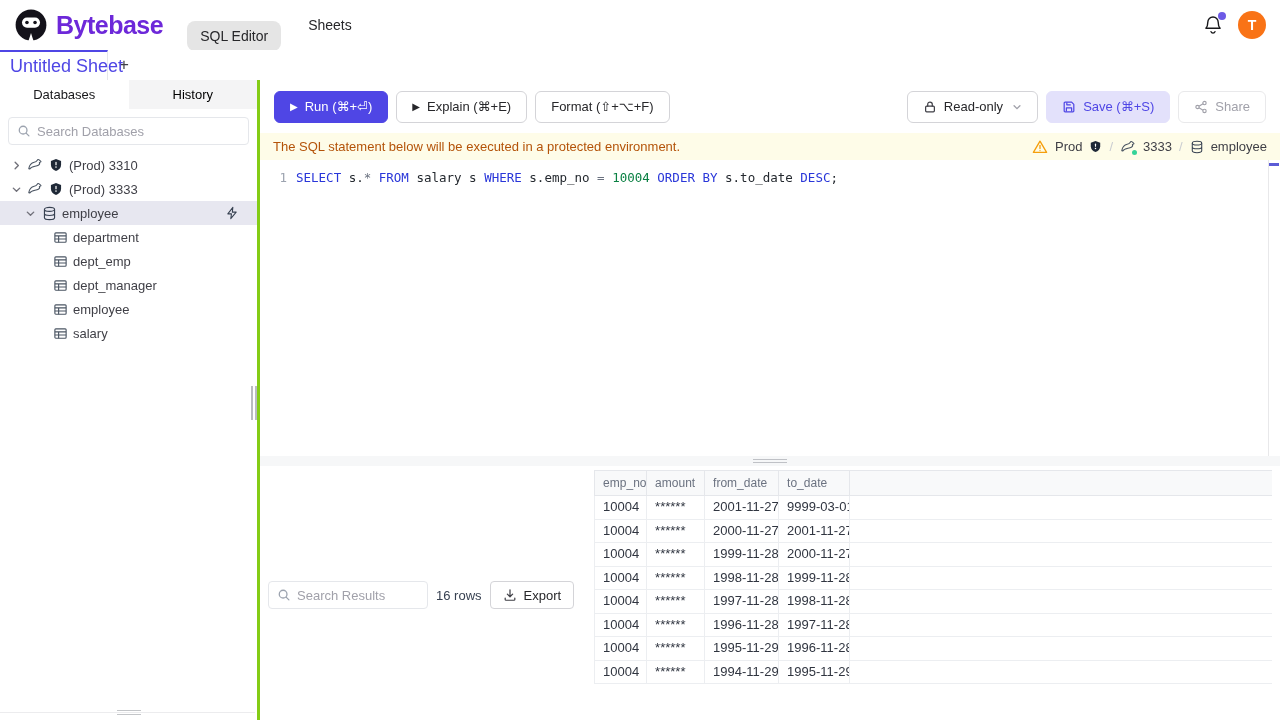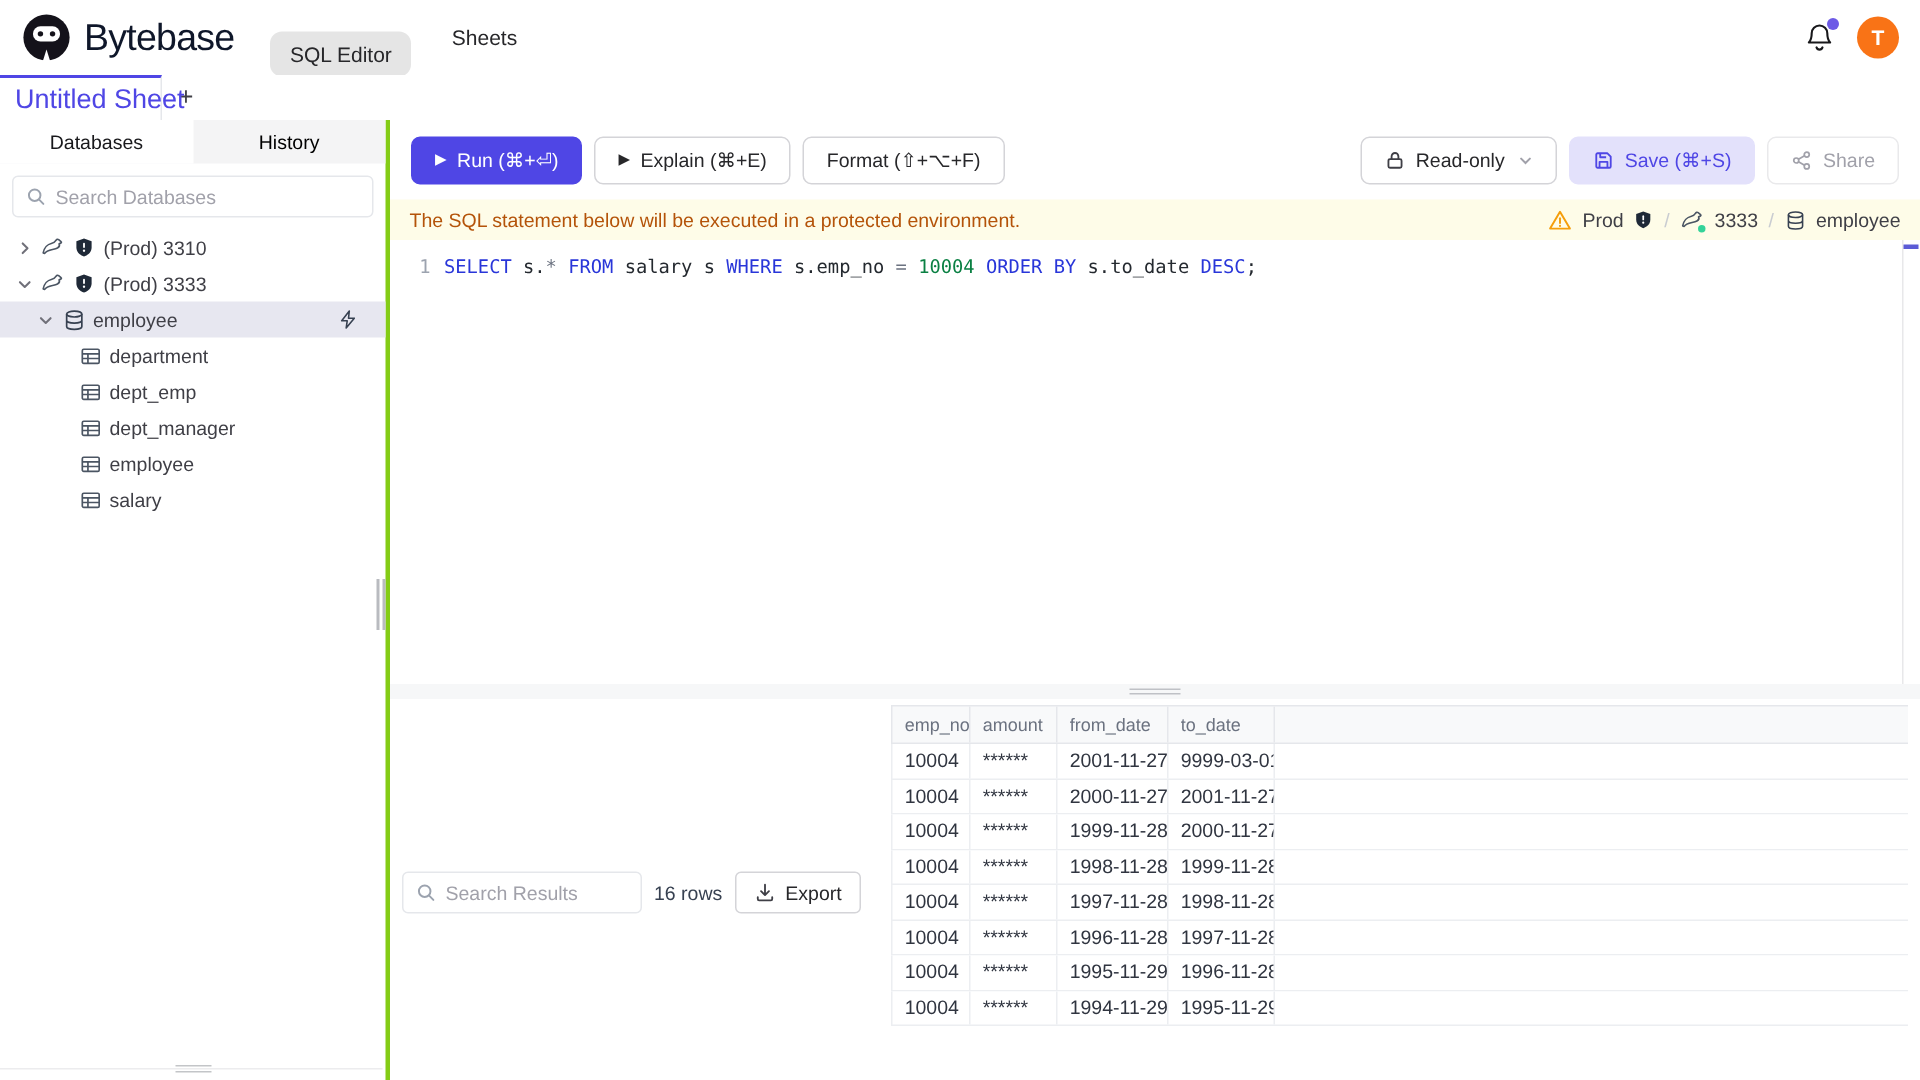--- a/index.html
+++ b/index.html
@@ -3,21 +3,21 @@
 <meta charset="utf-8">
 <style>
   * { margin:0; padding:0; box-sizing:border-box; }
   html,body { width:1280px; height:720px; overflow:hidden; }
   body { font-family:"Liberation Sans","DejaVu Sans",sans-serif; background:#fff; color:#1f2937; }
   .app { position:relative; width:1280px; height:720px; background:#fff; overflow:hidden; }
 
   
   .topbar { position:absolute; top:0; left:0; right:0; height:50px; display:flex; align-items:center; padding:0 14px; background:#fff; }
   .logo { display:flex; align-items:center; gap:8px; }
-  .logo-text { font-size:25px; font-weight:normal; color:#0f172a; letter-spacing:-0.5px; }
+  .logo-text { font-size:25px; font-weight:bold; color:#6d28d9; letter-spacing:-0.5px; }
   .top-nav { display:flex; align-items:center; margin-left:24px; gap:14px; }
   .nav-item { font-size:14px; font-weight:500; color:#27272a; padding:7px 13px; border-radius:8px; cursor:pointer; }
   .nav-item.active { background:#e5e5e5;margin-top:21px; }
   .top-right { margin-left:auto; display:flex; align-items:center; gap:14px; }
   .bell-wrap { position:relative; width:22px; height:22px; }
   .bell-dot { position:absolute; top:-2px; right:-2px; width:8px; height:8px; border-radius:50%; background:var(--notify-dot,#6d5ae6); }
   .avatar { width:28px; height:28px; border-radius:50%; background:var(--avatar-bg,#f97316); color:#fff; font-size:14px; font-weight:bold; display:flex; align-items:center; justify-content:center; }
 
   
   .sheet-tabbar { position:absolute; top:50px; left:0; right:0; height:30px; display:flex; align-items:stretch; background:#fff; }

